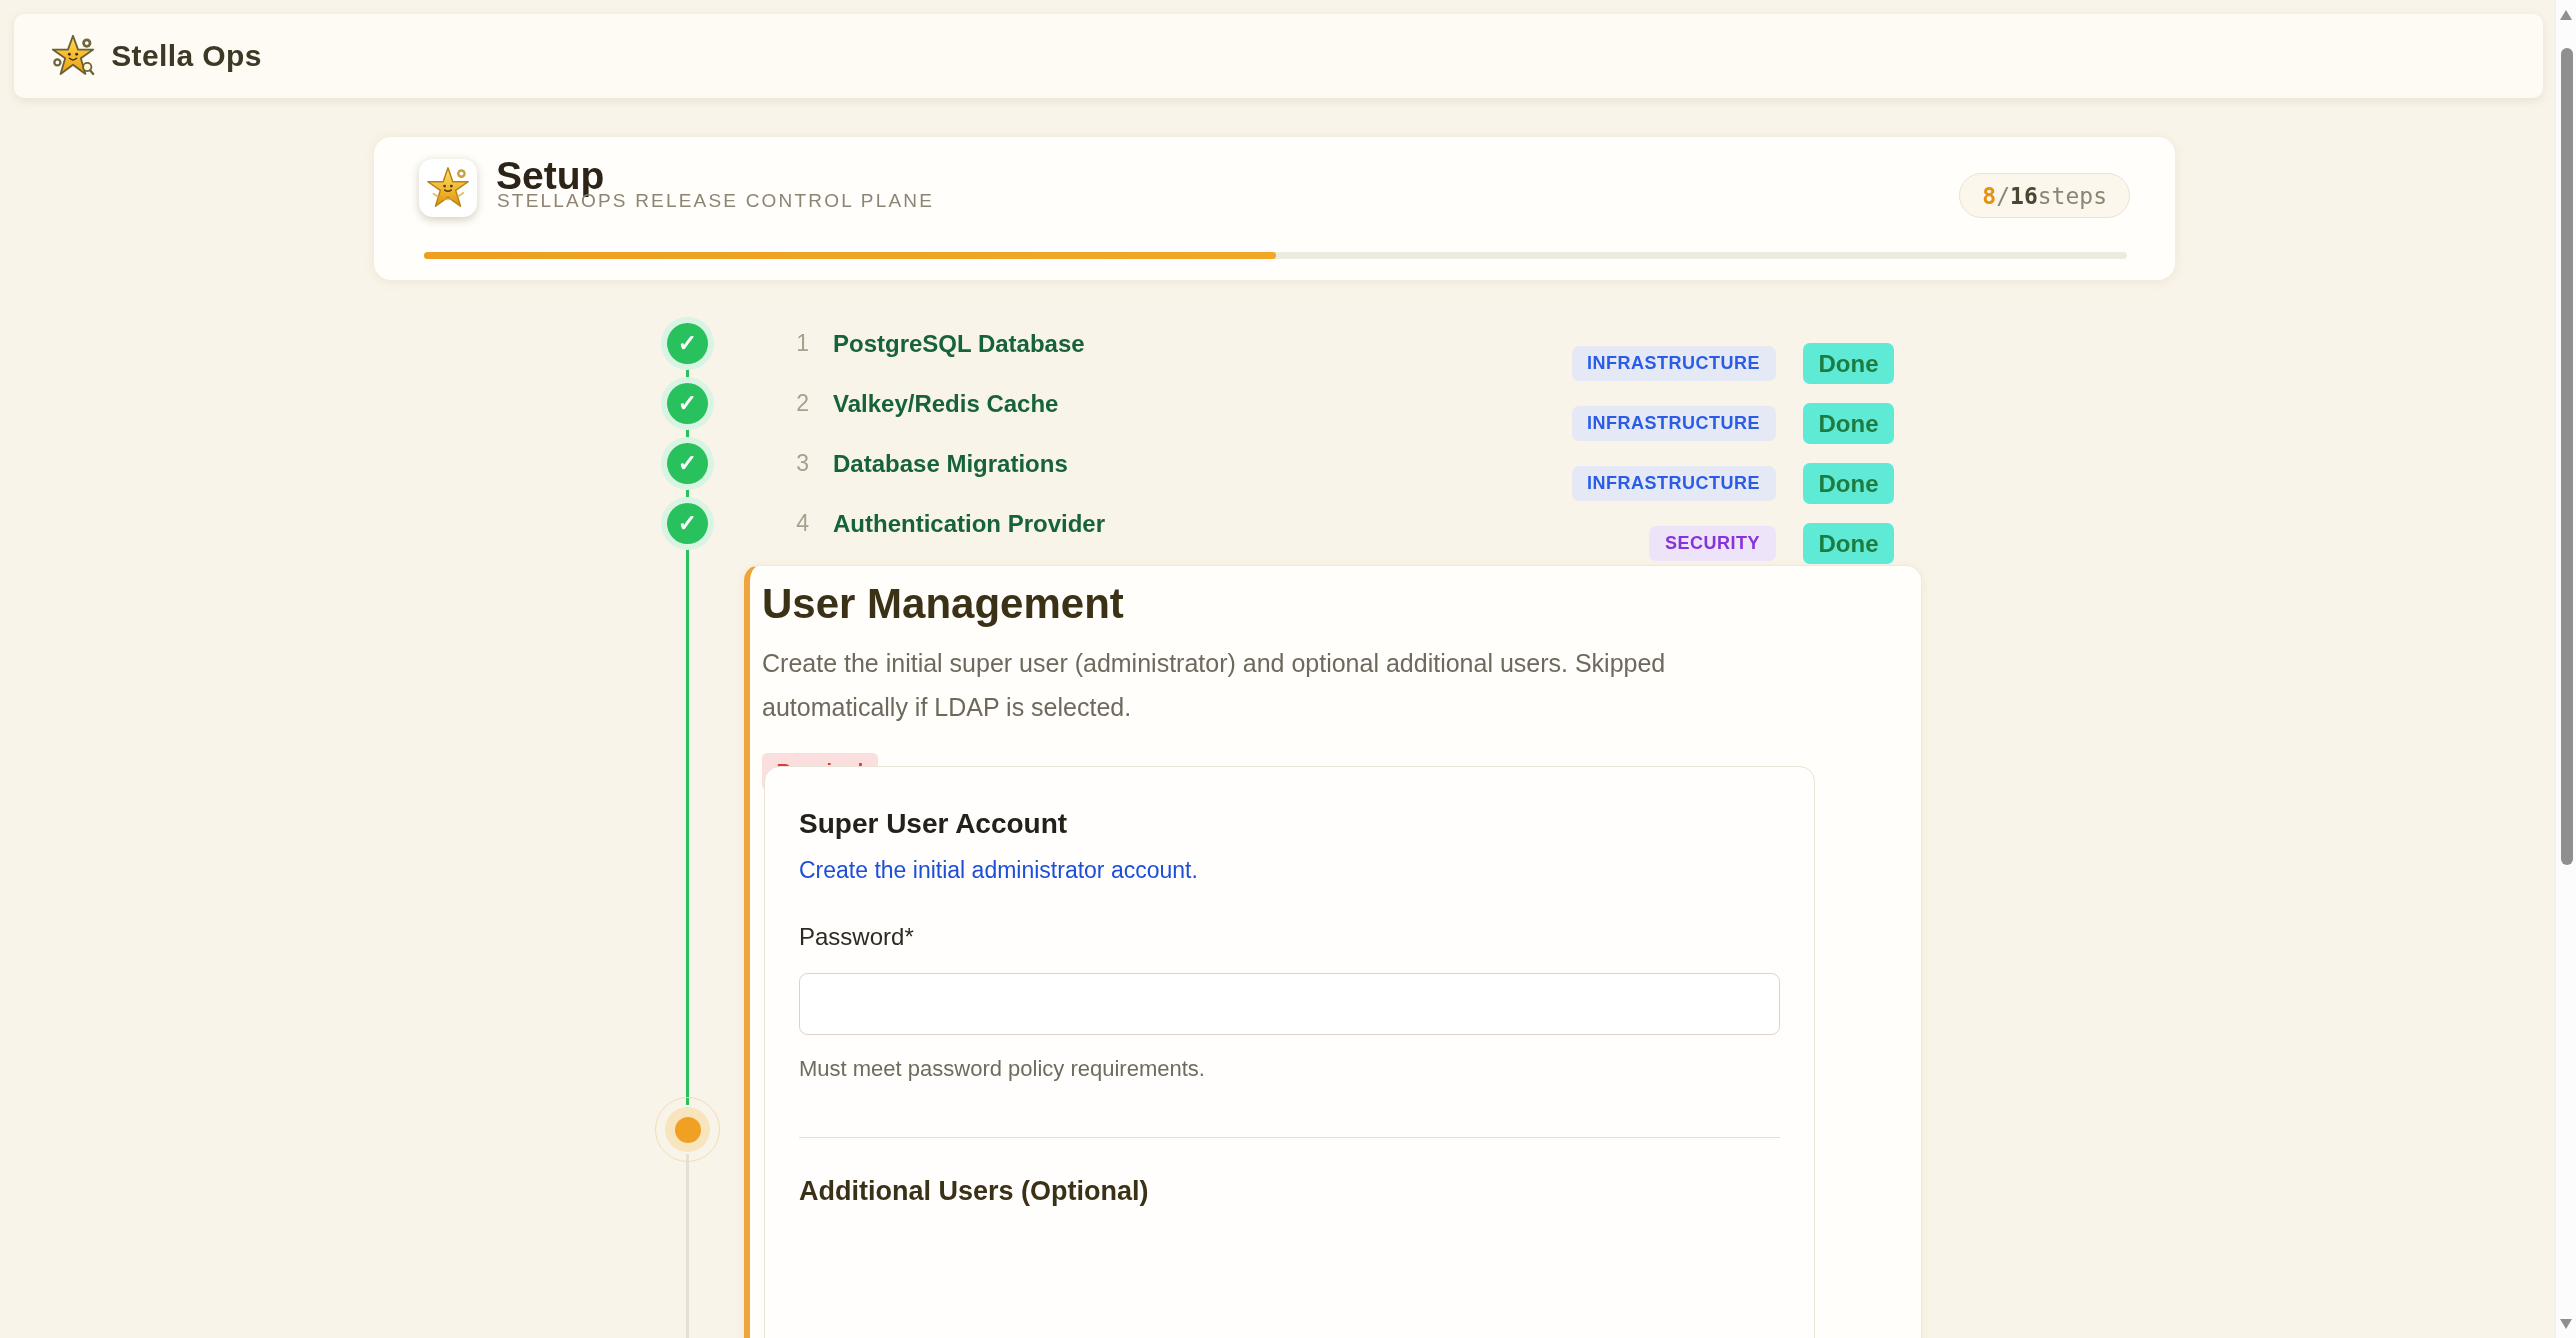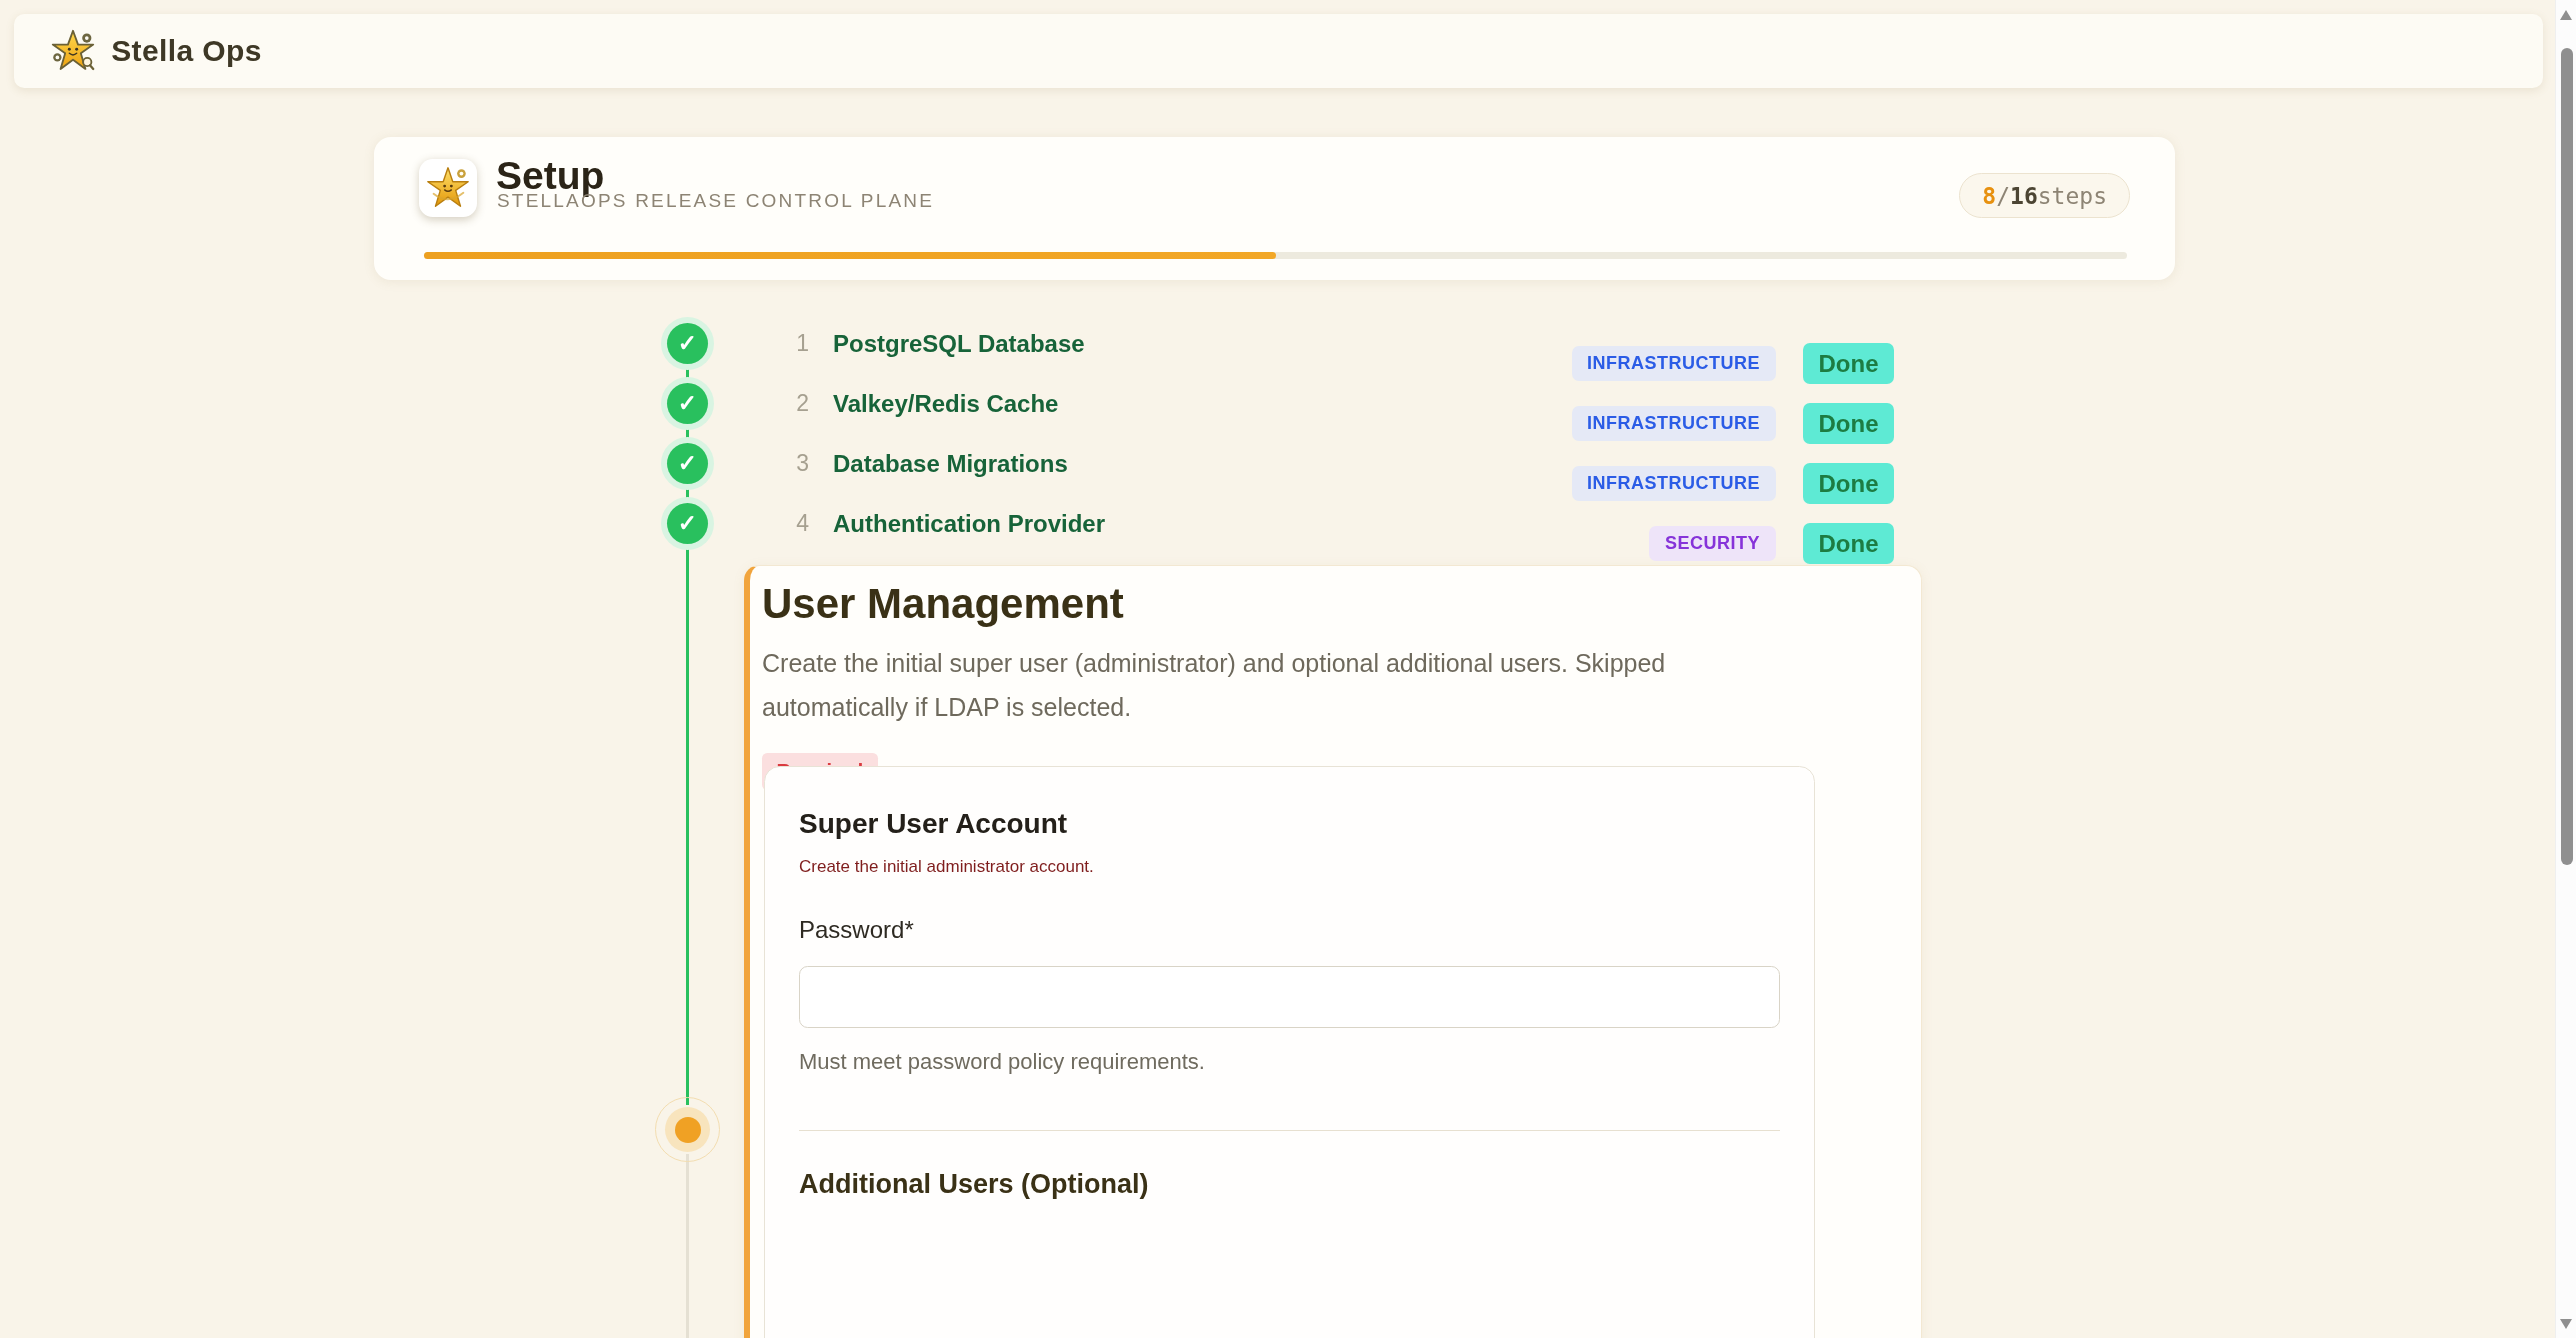--- a/index.html
+++ b/index.html
@@ -5,21 +5,21 @@
   * { margin:0; padding:0; box-sizing:border-box; }
   html,body { width:2576px; height:1339px; overflow:hidden; }
   body {
     background:#f9f4e9;
     font-family:"Liberation Sans", sans-serif;
     position:relative;
     color:#2b2417;
   }
   
   .appbar {
-    position:absolute; left:13.7px; top:13.7px; right:33px; height:74px;
+    position:absolute; left:13.7px; top:13.7px; right:33px; height:84px;
     background:#fdfbf4; border-radius:10.3px;
     box-shadow:0 2.6px 8.6px rgba(150,130,80,.14);
     display:flex; align-items:center; padding-left:36px;
   }
   .appbar .logo { width:46px; height:46px; margin-right:15.5px; }
   .appbar-title { font-size:30px; font-weight:700; color:#3e3826; letter-spacing:0.4px; }
 
   
   .setup-card {
     position:absolute; left:374px; top:125px; width:1801px; height:143px;
@@ -100,21 +100,21 @@
     padding:6.9px 14.6px; border-radius:5.2px;
   }
 
   
   .super-card {
     position:absolute; left:764px; top:766px; width:1051px; height:601px;
     background:#fffefd; border:1.7px solid #e8e3d6; border-radius:15.5px;
     padding:41px 34px 0 34px;
   }
   .card-title { font-size:28px; font-weight:700; color:#24201a; }
-  .card-desc { margin-top:17px; font-size:17px; color:#7f1d1d; }
+  .card-desc { margin-top:17px; font-size:23px; color:#1d4ed8; }
   .field-grid { display:grid; grid-template-columns:1fr 1fr; column-gap:20.6px; margin-top:36px; }
   .field-label { font-size:24px; font-weight:500; color:#2e2a22; margin-bottom:22px; display:block; }
   .text-input {
     width:100%; height:62px; border:1.7px solid #d9d4c7; border-radius:8.6px;
     background:#ffffff; font-family:"Liberation Sans", sans-serif;
     font-size:24px; color:#55492c; padding:0 22px; outline:none;
   }
   .text-input::placeholder { color:#b6ae9c; }
   .pwd-label { margin-top:39px; }
   .helper-text { margin-top:20.6px; font-size:22px; color:#6f6b5f; }

